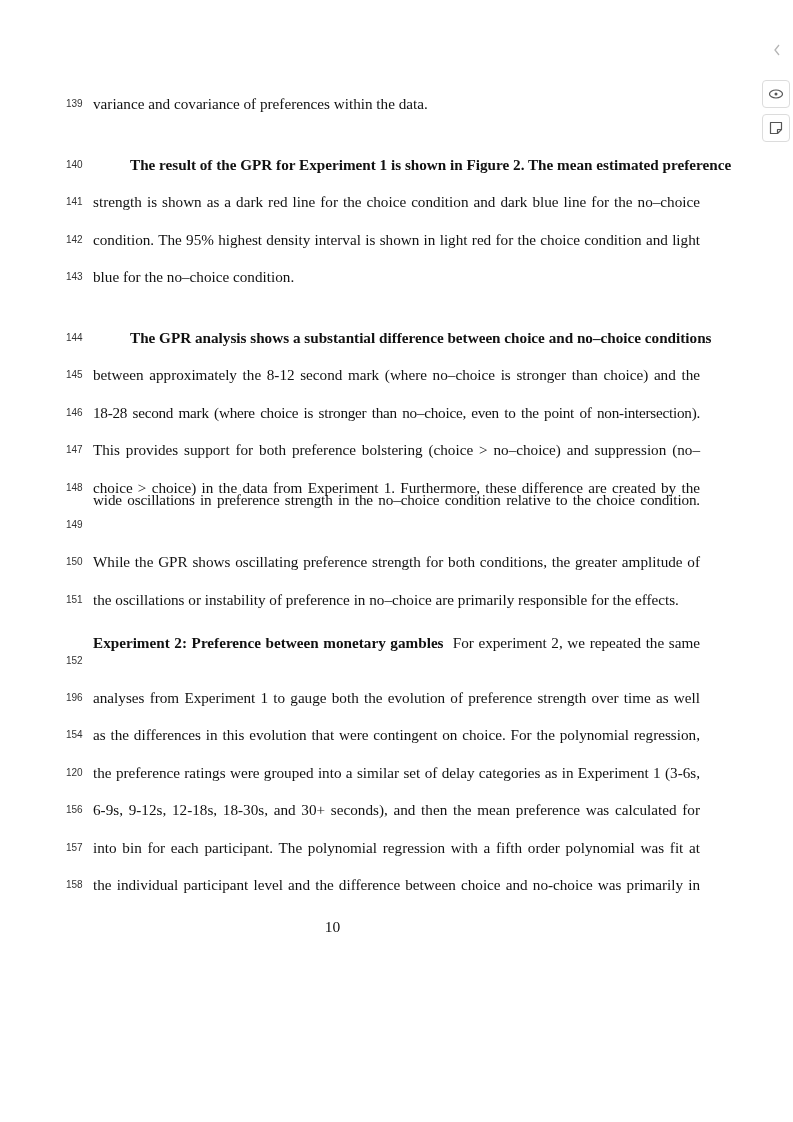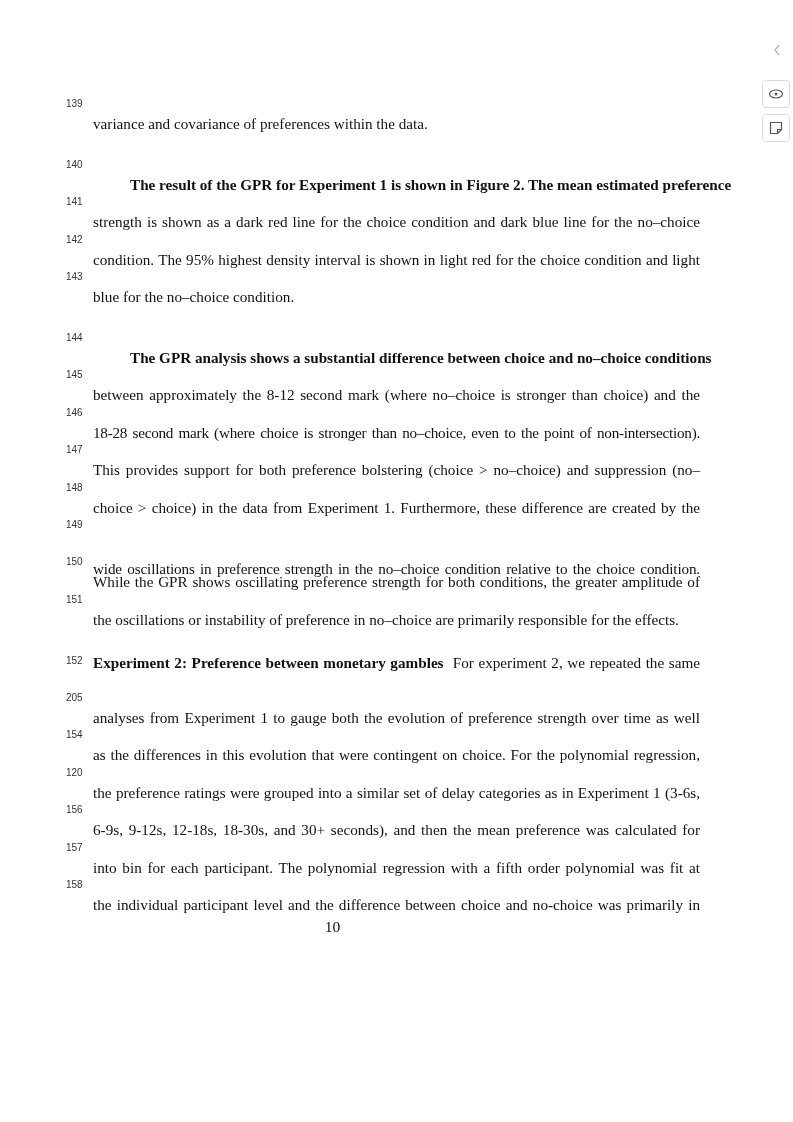--- a/index.html
+++ b/index.html
@@ -1,19 +1,19 @@
 <!DOCTYPE html>
 <html><head>
 <meta charset="utf-8">
 <style>
   html, body { margin: 0; padding: 0; background: #ffffff; }
   body { width: 793px; height: 1122px; position: relative; overflow: hidden;
          font-family: "Liberation Serif", serif; color: #111; }
   .line { position: absolute; left: 93px; width: 607px; font-size: 15.2px; line-height: 20px;
-          white-space: nowrap; text-align: justify; text-align-last: justify; margin-top: 20px; }
+          white-space: nowrap; text-align: justify; text-align-last: justify; }
   .line.last { text-align-last: left; }
   .line.indent { text-indent: 37px; font-weight: bold; }
   .ln { position: absolute; left: 66px; width: 20px; font-family: "Liberation Sans", sans-serif;
         font-size: 10px; color: #333; line-height: 20px; }
   .bold { font-weight: bold; }
   .pagenum { position: absolute; left: 0; width: 665px; top: 918px; text-align: center;
              font-size: 15.5px; }
   .side-btn { position: absolute; left: 762px; width: 28px; height: 28px; border: 1px solid #dcdcdc;
               border-radius: 4px; background: #fff; box-sizing: border-box; display: flex;
               align-items: center; justify-content: center; }
@@ -41,29 +41,29 @@
   <div class="line indent" style="top:328px">The GPR analysis shows a substantial difference between choice and no–choice conditions</div>
   <span class="ln" style="top:365px">145</span>
   <div class="line" style="top:365px">between approximately the 8-12 second mark (where no–choice is stronger than choice) and the</div>
   <span class="ln" style="top:403px">146</span>
   <div class="line" style="top:403px; letter-spacing:-0.25px; word-spacing:-1px">18-28 second mark (where choice is stronger than no–choice, even to the point of non-intersection).</div>
   <span class="ln" style="top:440px">147</span>
   <div class="line" style="top:440px">This provides support for both preference bolstering (choice &gt; no–choice) and suppression (no–</div>
   <span class="ln" style="top:478px">148</span>
   <div class="line" style="top:478px">choice &gt; choice) in the data from Experiment 1. Furthermore, these difference are created by the</div>
   <span class="ln" style="top:515px">149</span>
-  <div class="line" style="top:539px; letter-spacing:-0.15px">wide oscillations in preference strength in the no–choice condition relative to the choice condition.</div>
+  <div class="line" style="top:490px; letter-spacing:-0.15px">wide oscillations in preference strength in the no–choice condition relative to the choice condition.</div>
   <span class="ln" style="top:552px">150</span>
   <div class="line" style="top:552px">While the GPR shows oscillating preference strength for both conditions, the greater amplitude of</div>
   <span class="ln" style="top:590px">151</span>
   <div class="line last" style="top:590px">the oscillations or instability of preference in no–choice are primarily responsible for the effects.</div>
 
   <span class="ln" style="top:651px">152</span>
   <div class="line" style="top:633px"><span class="bold">Experiment 2: Preference between monetary gambles</span>&nbsp;&nbsp;<span>For experiment 2, we repeated the same</span></div>
-  <span class="ln" style="top:688px">205</span>
+  <span class="ln" style="top:688px">196</span>
   <div class="line" style="top:688px">analyses from Experiment 1 to gauge both the evolution of preference strength over time as well</div>
   <span class="ln" style="top:725px">154</span>
   <div class="line" style="top:725px">as the differences in this evolution that were contingent on choice. For the polynomial regression,</div>
   <span class="ln" style="top:763px">120</span>
   <div class="line" style="top:763px">the preference ratings were grouped into a similar set of delay categories as in Experiment 1 (3-6s,</div>
   <span class="ln" style="top:800px">156</span>
   <div class="line" style="top:800px">6-9s, 9-12s, 12-18s, 18-30s, and 30+ seconds), and then the mean preference was calculated for</div>
   <span class="ln" style="top:838px">157</span>
   <div class="line" style="top:838px">into bin for each participant.  The polynomial regression with a fifth order polynomial was fit at</div>
   <span class="ln" style="top:875px">158</span>

